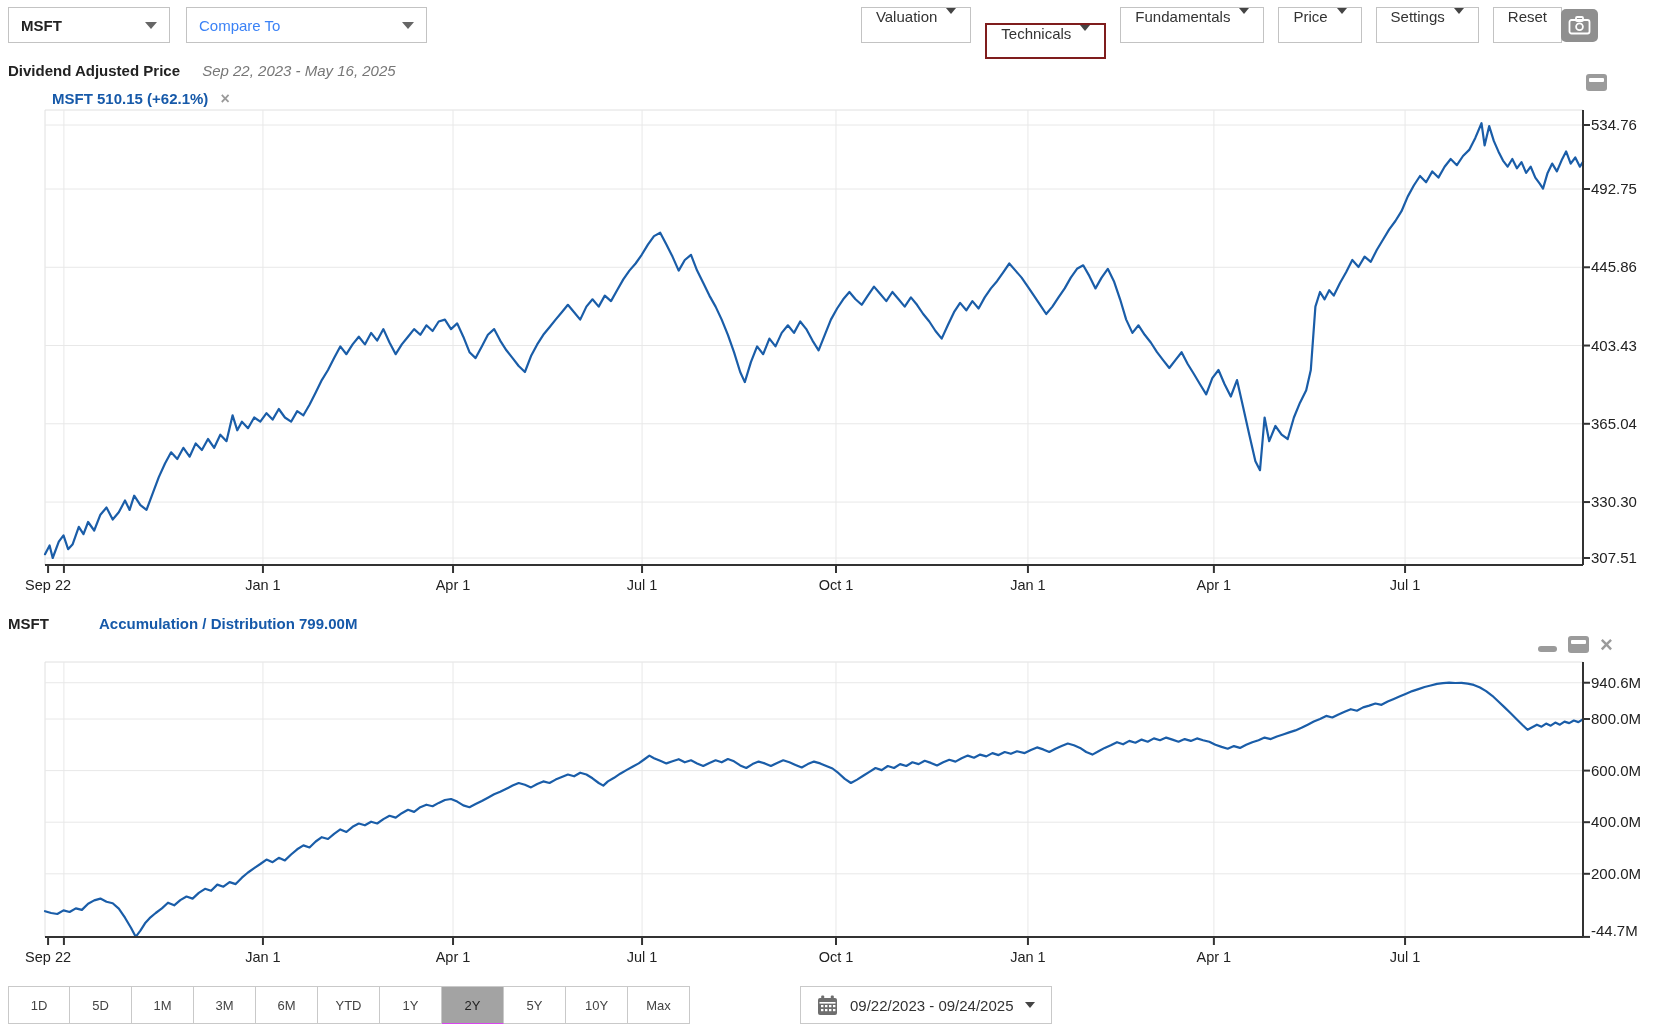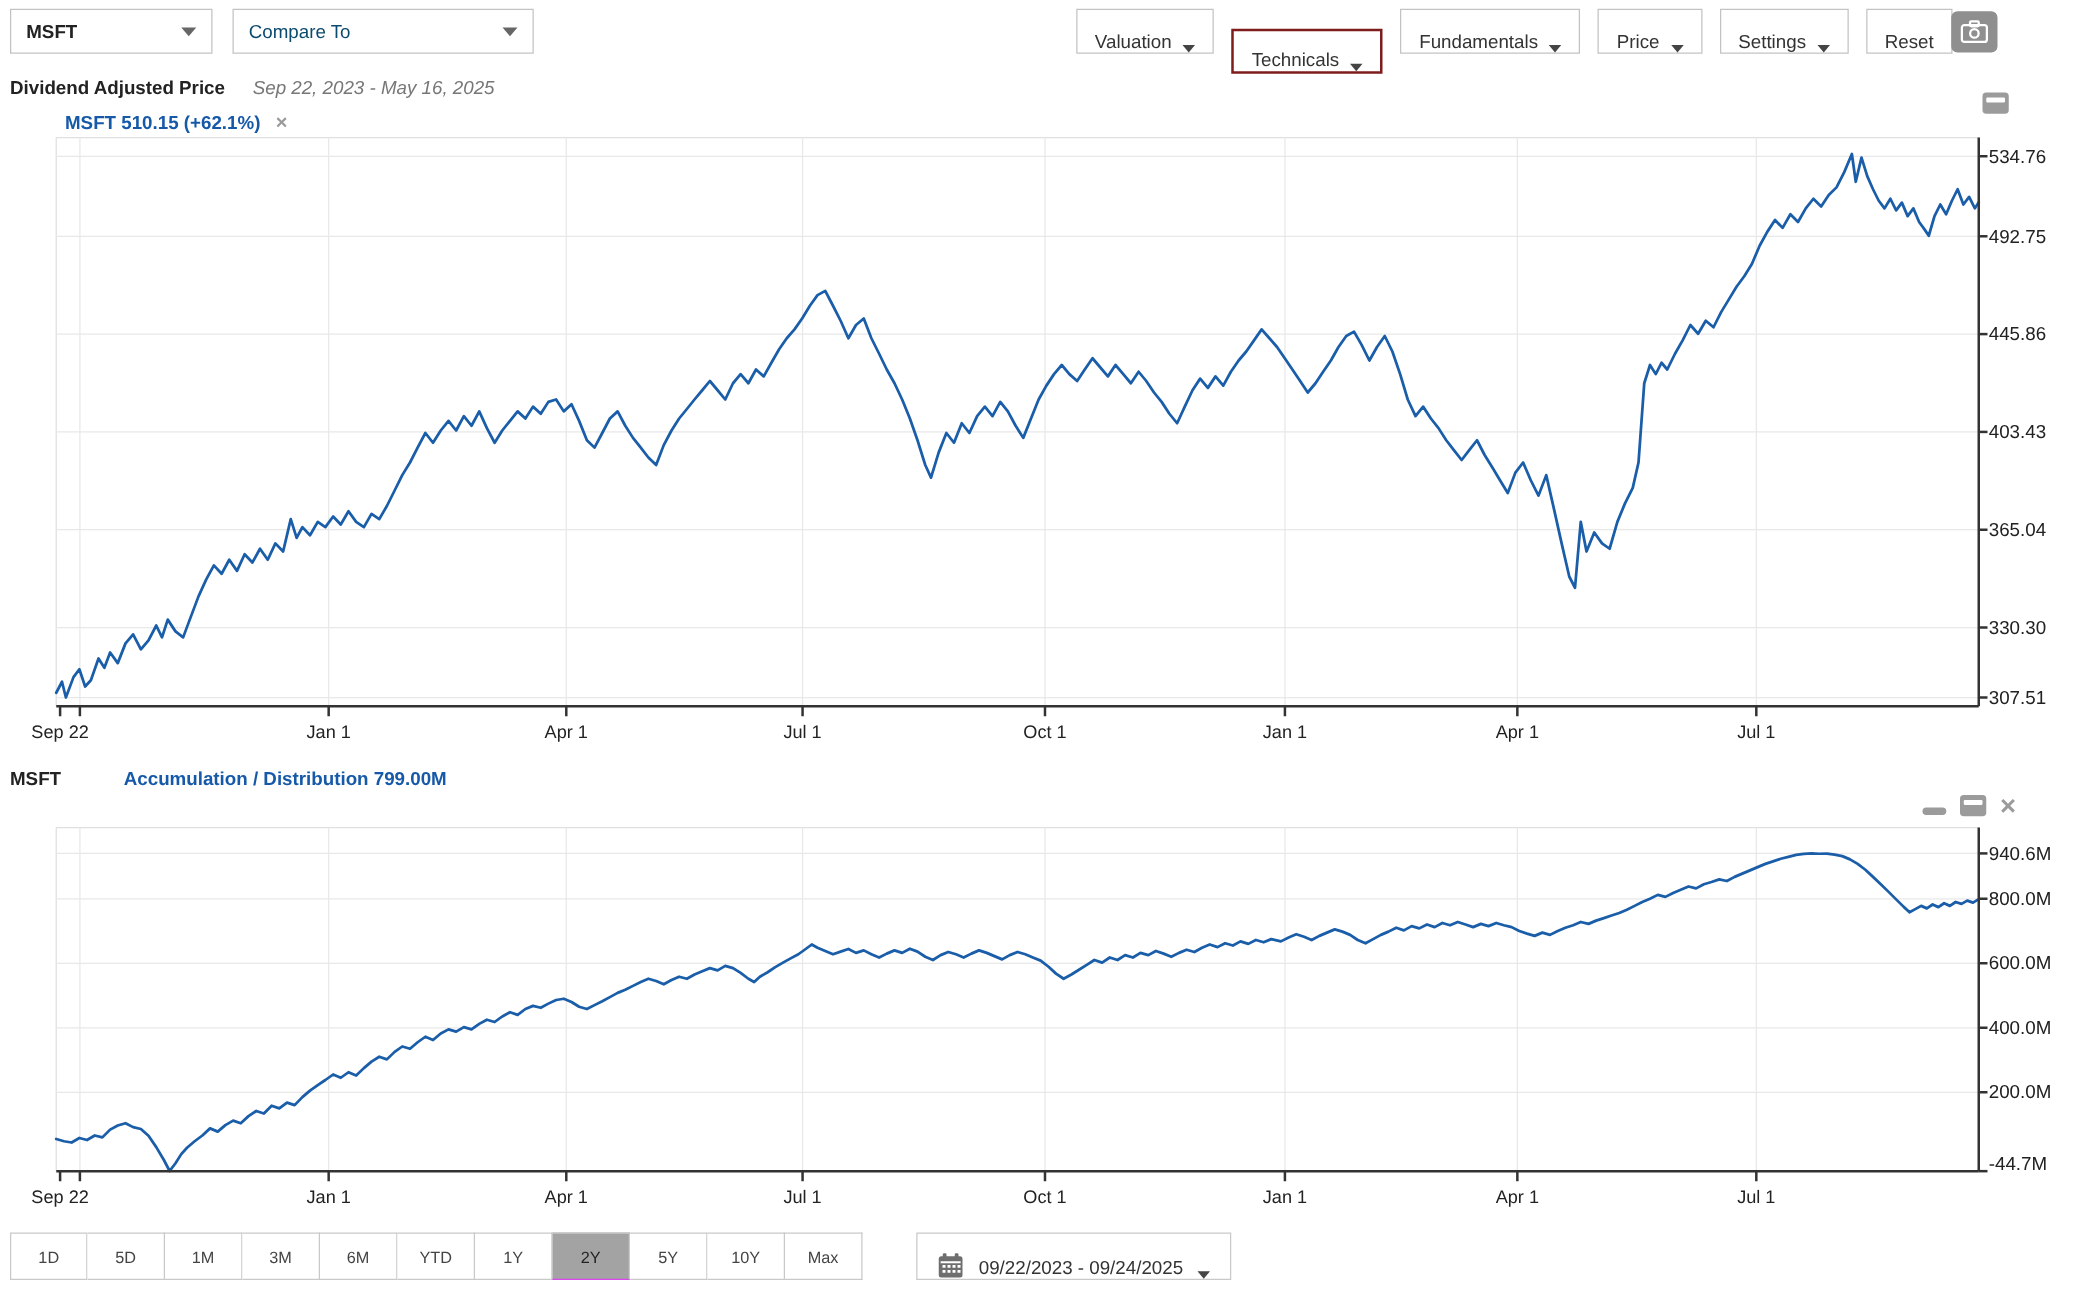--- a/index.html
+++ b/index.html
@@ -4,26 +4,26 @@
 <style>
   * { margin:0; padding:0; box-sizing:border-box; }
   html,body { background:#fff; }
   body { font-family:"Liberation Sans", sans-serif; color:#222; }
   #app { position:relative; width:1666px; height:1031px; background:#fff; overflow:hidden;padding-left:44px; }
 
   
   .select-box { position:absolute; top:7px; height:36px; border:1px solid #c3c3c3; background:#fff;
     display:flex; align-items:center; justify-content:space-between; padding:0 12px; font-size:15px; cursor:pointer; }
   .select-box .val { font-weight:bold; color:#222; }
-  .select-box .ph { color:#0c4a6e; }
+  .select-box .ph { color:#3b82f6; }
   .caret { width:0; height:0; border-left:6px solid transparent; border-right:6px solid transparent; border-top:7px solid #666; }
   .caret.sm { border-left-width:5px; border-right-width:5px; border-top-width:6px; border-top-color:#444; }
 
   .menu-group { position:absolute; top:7px; right:104px; display:flex; gap:14px; }
-  .menu-btn { height:36px; border:1px solid #c3c3c3; background:#fff; display:flex; align-items:flex-end; gap:9px;
+  .menu-btn { height:36px; border:1px solid #c3c3c3; background:#fff; display:flex; align-items:flex-start; gap:9px;
     padding:0 14px; font-size:15px; color:#333; cursor:pointer; white-space:nowrap; }
   .menu-btn.active { border:2px solid #7f1d1d;margin-top:16px; }
   .cam-btn { position:absolute; top:9px; right:68px; width:37px; height:33px; background:#8f8f8f; border-radius:5px;
     display:flex; align-items:center; justify-content:center; cursor:pointer; }
 
   
   .h-row1 { position:absolute; left:8px; top:62px; font-size:15px; }
   .h-title { font-weight:bold; color:#222; }
   .h-dates { font-style:italic; color:#777; margin-left:18px;text-align:center; }
   .legend-row { position:absolute; left:8px; top:90px; font-size:15px;margin-left:44px; }
@@ -43,22 +43,22 @@
   .close-icon { color:#9b9b9b; font-size:22px; font-weight:bold; line-height:17px; cursor:pointer; }
 
   svg text { font-family:"Liberation Sans", sans-serif; }
 
   
   .range-bar { position:absolute; left:8px; top:986px; display:flex; }
   .range-btn { min-width:62px; height:38px; border:1px solid #c9c9c9; border-left:none; background:#fff;
     display:flex; align-items:center; justify-content:center; font-size:13px; color:#444; cursor:pointer; padding:0 12px; }
   .range-btn:first-child { border-left:1px solid #c9c9c9; }
   .range-btn.active { background:#a3a3a3; border-bottom:1px solid #d946ef; color:#222; }
-  .date-ctl { position:absolute; left:733px; top:986px; height:38px; border:1px solid #c9c9c9; background:#fff;
-    display:flex; align-items:flex-end; gap:12px; padding:0 16px; font-size:15px; color:#333; cursor:pointer; }
+  .date-ctl { position:absolute; left:800px; top:986px; height:38px; border:1px solid #c9c9c9; background:#fff;
+    display:flex; align-items:center; gap:12px; padding:0 16px; font-size:15px; color:#333; cursor:pointer; }
 </style>
 </head>
 <body>
 
 <div id="app">
 
   <div class="select-box" style="left:8px;width:162px;">
     <span class="val">MSFT</span>
     <span class="caret"></span>
   </div>

